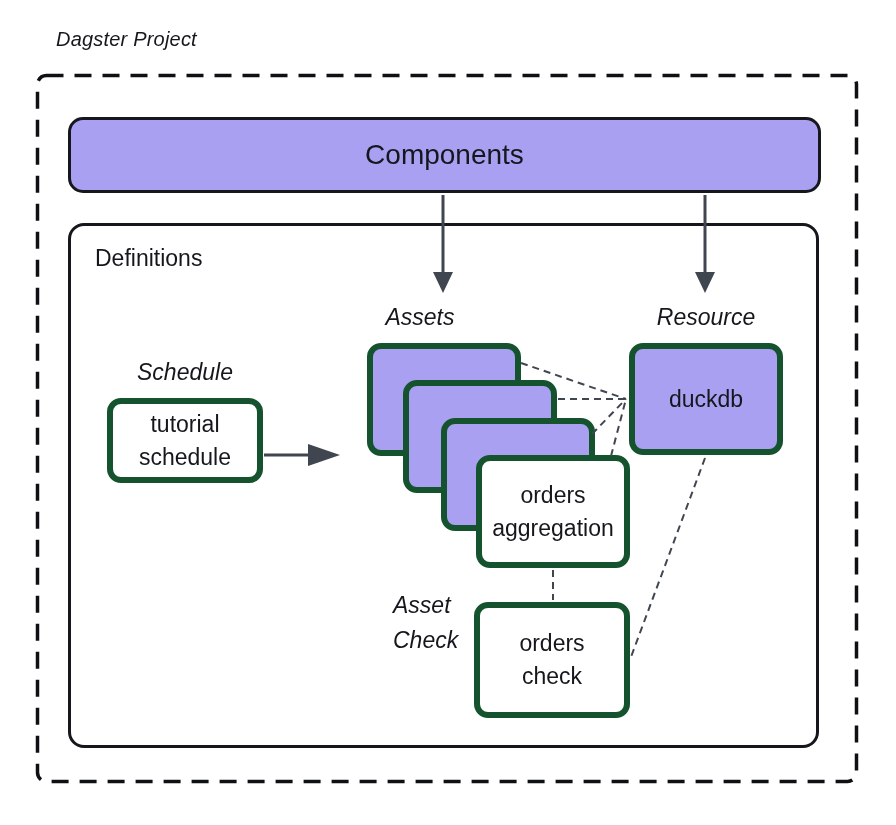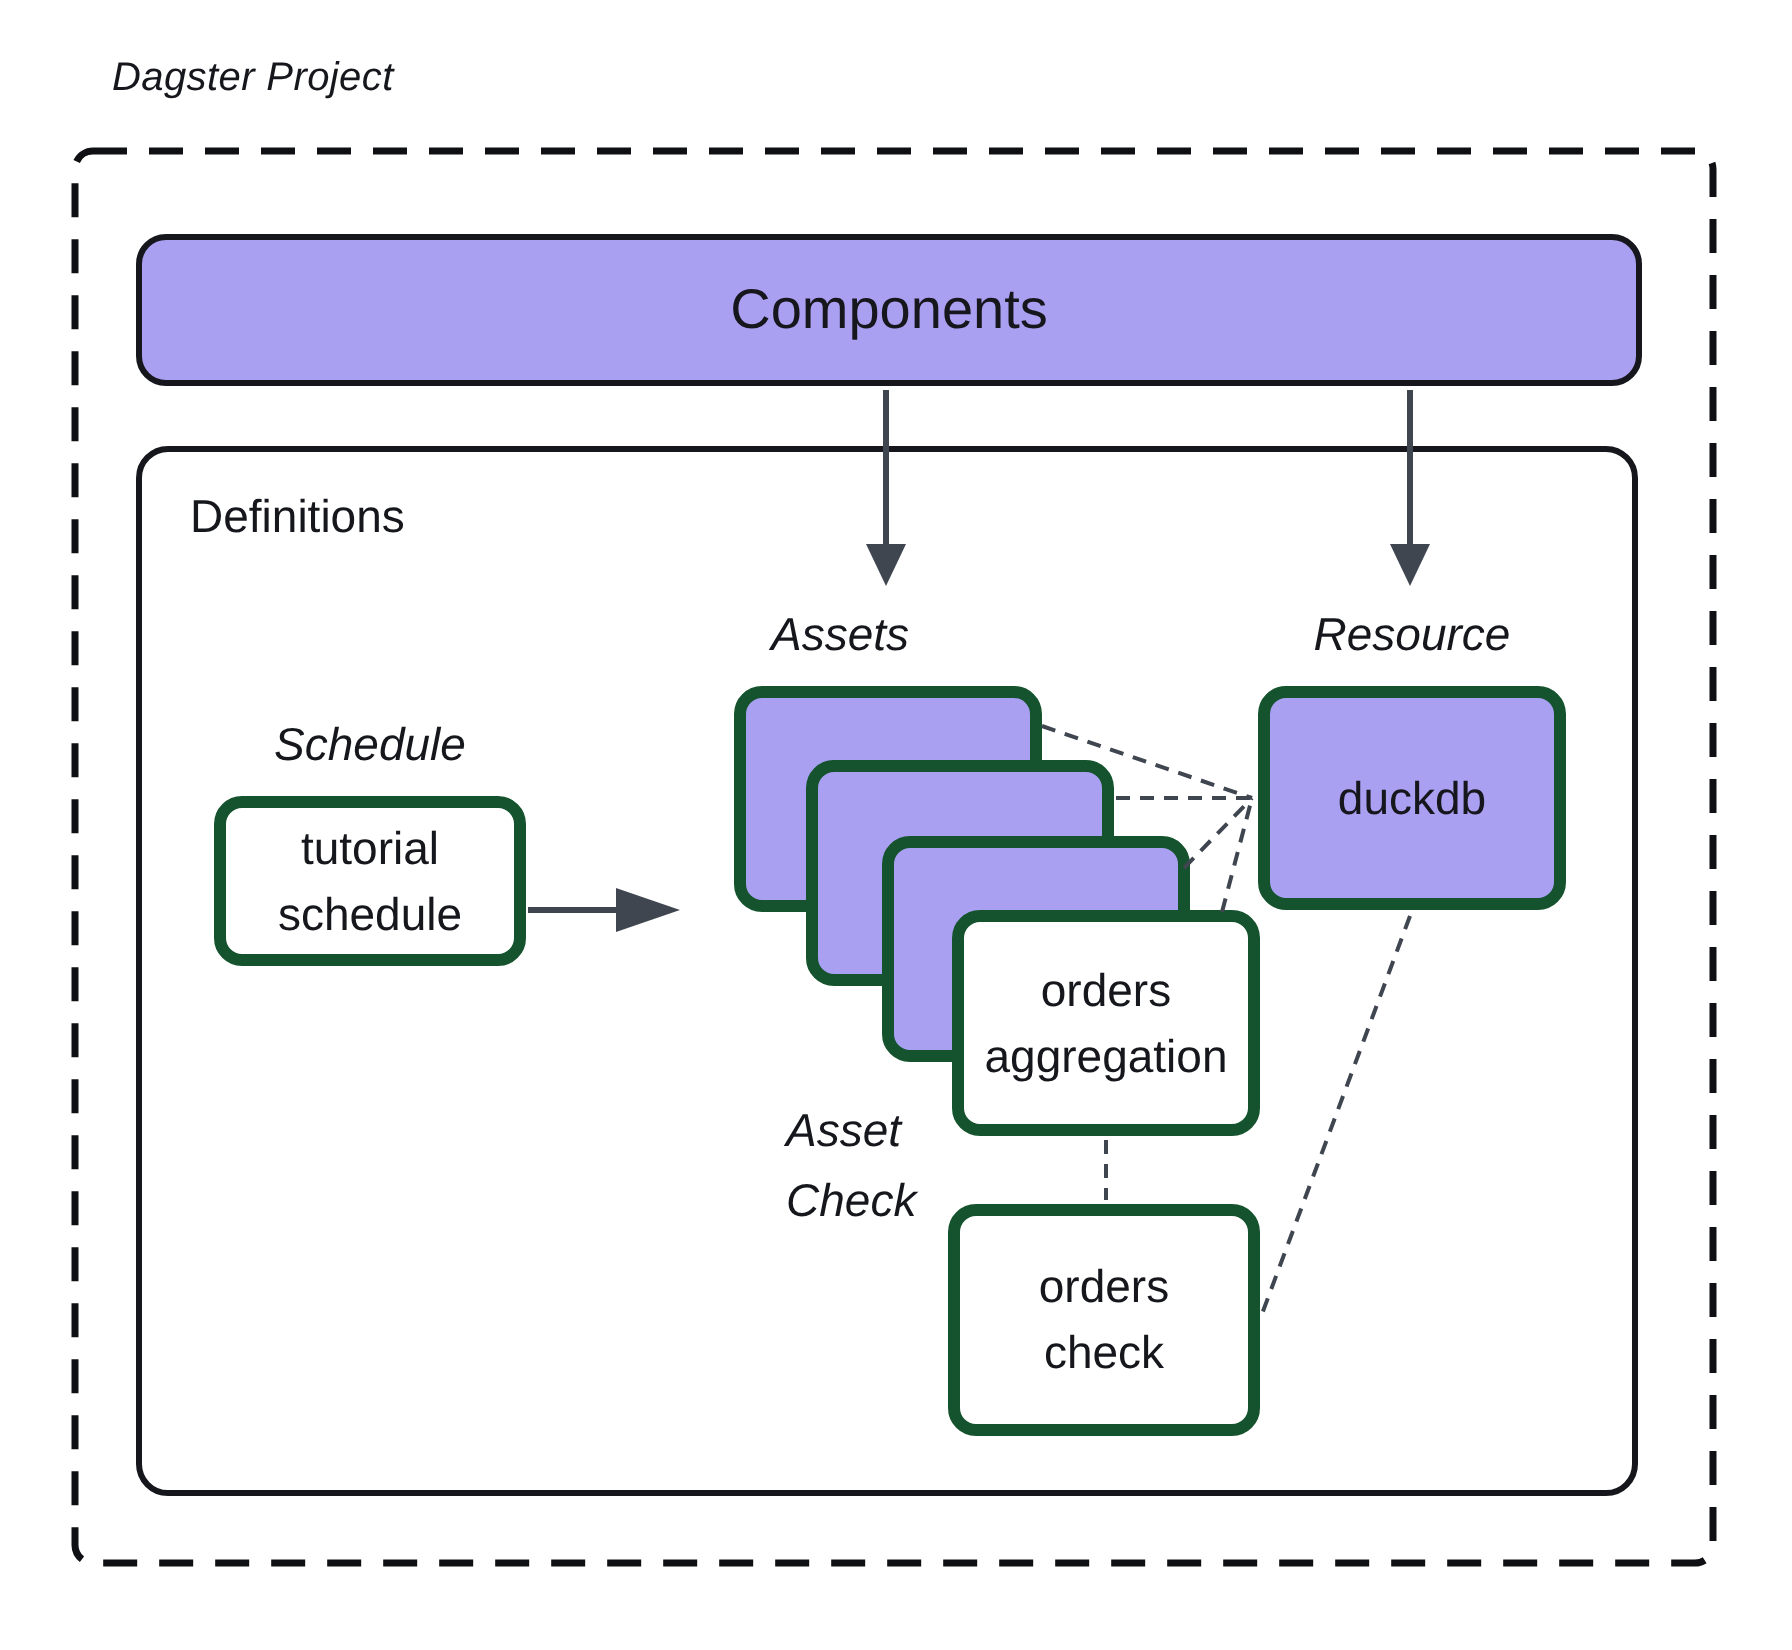--- a/index.html
+++ b/index.html
@@ -25,21 +25,21 @@
   .definitions-label{
     position:absolute;left:95px;top:245px;font-size:23px;
   }
 
   .group-label{
     position:absolute;font-size:23px;font-style:italic;text-align:center;
   }
   .label-assets{left:355px;top:304px;width:130px;}
   .label-resource{left:629px;top:304px;width:154px;}
   .label-schedule{left:107px;top:359px;width:156px;}
-  .label-asset-check{left:393px;top:548px;width:110px;text-align:left;line-height:35px;}
+  .label-asset-check{left:393px;top:588px;width:110px;text-align:left;line-height:35px;}
 
   .node{
     position:absolute;box-sizing:border-box;
     border:6px solid #14532d;border-radius:14px;
     display:flex;flex-direction:column;align-items:center;justify-content:center;
     font-size:23px;line-height:33px;text-align:center;background:#ffffff;
   }
   .node.purple{background:#a9a0f2;}
 
   .node-asset-1{left:367px;top:343px;width:154px;height:113px;}

